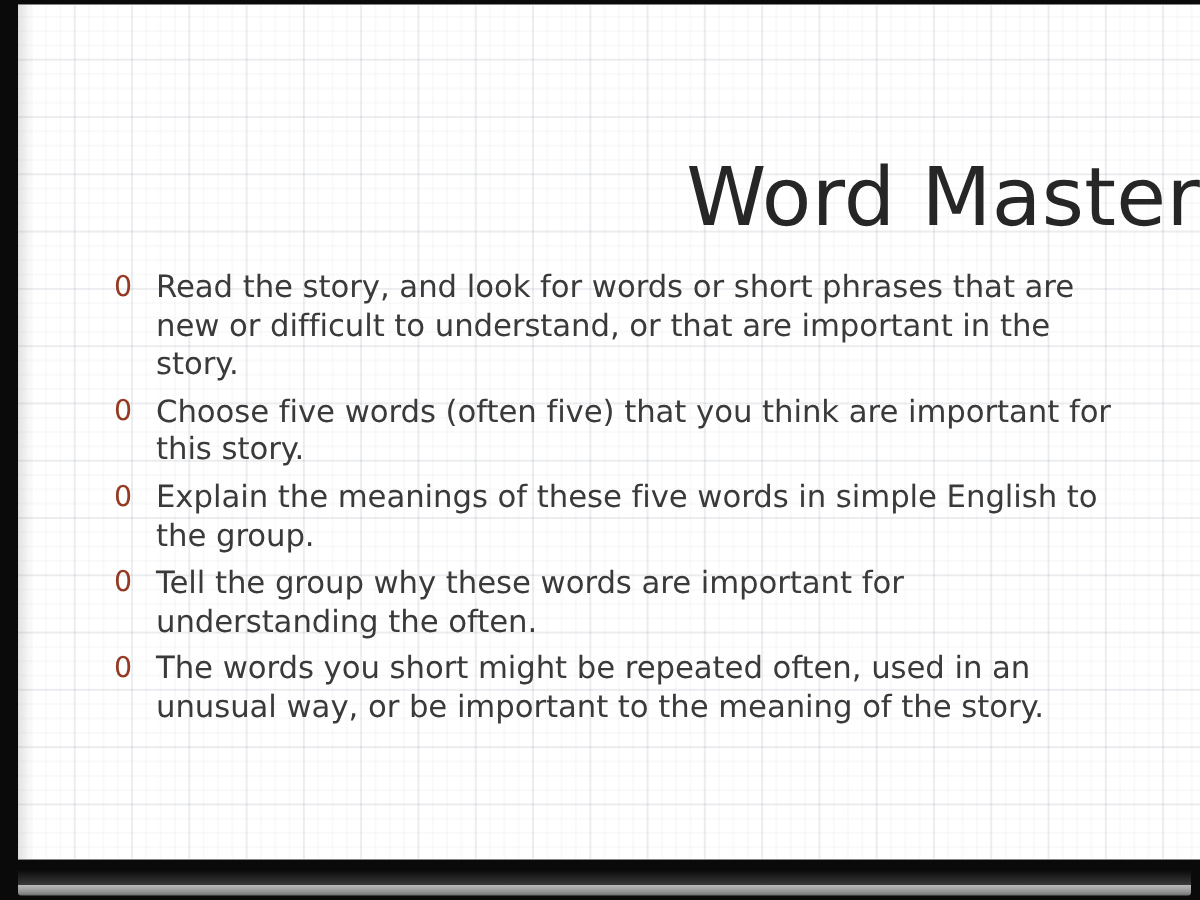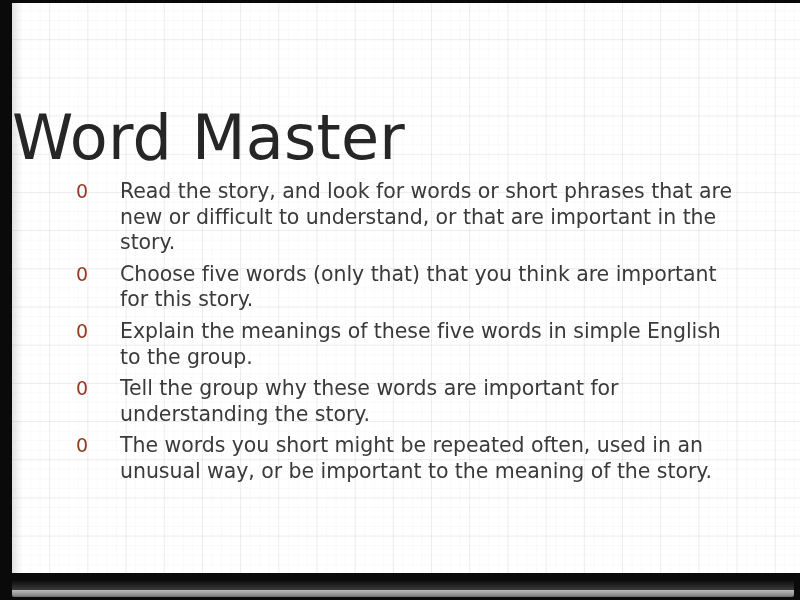--- a/index.html
+++ b/index.html
@@ -74,23 +74,23 @@
     width: 10px; height: 100%;
     background: linear-gradient(to right, rgba(120,120,120,0.22), rgba(255,255,255,0));
     pointer-events: none;
   }
 
   .slide-title {
     position: absolute;
     left: 0;
     top: 62px;
     width: 788px;
-    text-align: left;
+    text-align: right;
     color: #262626;
-    font-size: 62px;
+    font-size: 54px;
     line-height: 62px;
     font-weight: 400;
     letter-spacing: 0.2px;
     white-space: nowrap;
   }
 
   .bullet-body {
     position: absolute;
     left: 62px;
     top: 176px;
@@ -114,21 +114,20 @@
     left: 2px;
     top: 0;
     color: #943a22;
     font-size: 19px;
     line-height: 25.6px;
     font-family: "DejaVu Sans", sans-serif;
   }
 
   .bullet-text {
     display: block;
-    margin-left: 16px;
   }
 </style>
 </head>
 <body>
 
 <div class="slide-frame">
   <div class="slide-canvas">
 
     <div class="inner-left-fade"></div>
 
@@ -136,31 +135,31 @@
 
     <div class="bullet-body">
 
       <div class="bullet-item">
         <span class="bullet-marker">0</span>
         <span class="bullet-text">Read the story, and look for words or short phrases that are new or difficult to understand, or that are important in the story.</span>
       </div>
 
       <div class="bullet-item">
         <span class="bullet-marker">0</span>
-        <span class="bullet-text">Choose five words (only that) that you think are important for this story.</span>
+        <span class="bullet-text">Choose five words (often five) that you think are important for this story.</span>
       </div>
 
       <div class="bullet-item">
         <span class="bullet-marker">0</span>
         <span class="bullet-text">Explain the meanings of these five words in simple English to the group.</span>
       </div>
 
       <div class="bullet-item">
         <span class="bullet-marker">0</span>
-        <span class="bullet-text">Tell the group why these words are important for understanding the story.</span>
+        <span class="bullet-text">Tell the group why these words are important for understanding the often.</span>
       </div>
 
       <div class="bullet-item">
         <span class="bullet-marker">0</span>
         <span class="bullet-text">The words you short might be repeated often, used in an unusual way, or be important to the meaning of the story.</span>
       </div>
 
     </div>
   </div>
 

